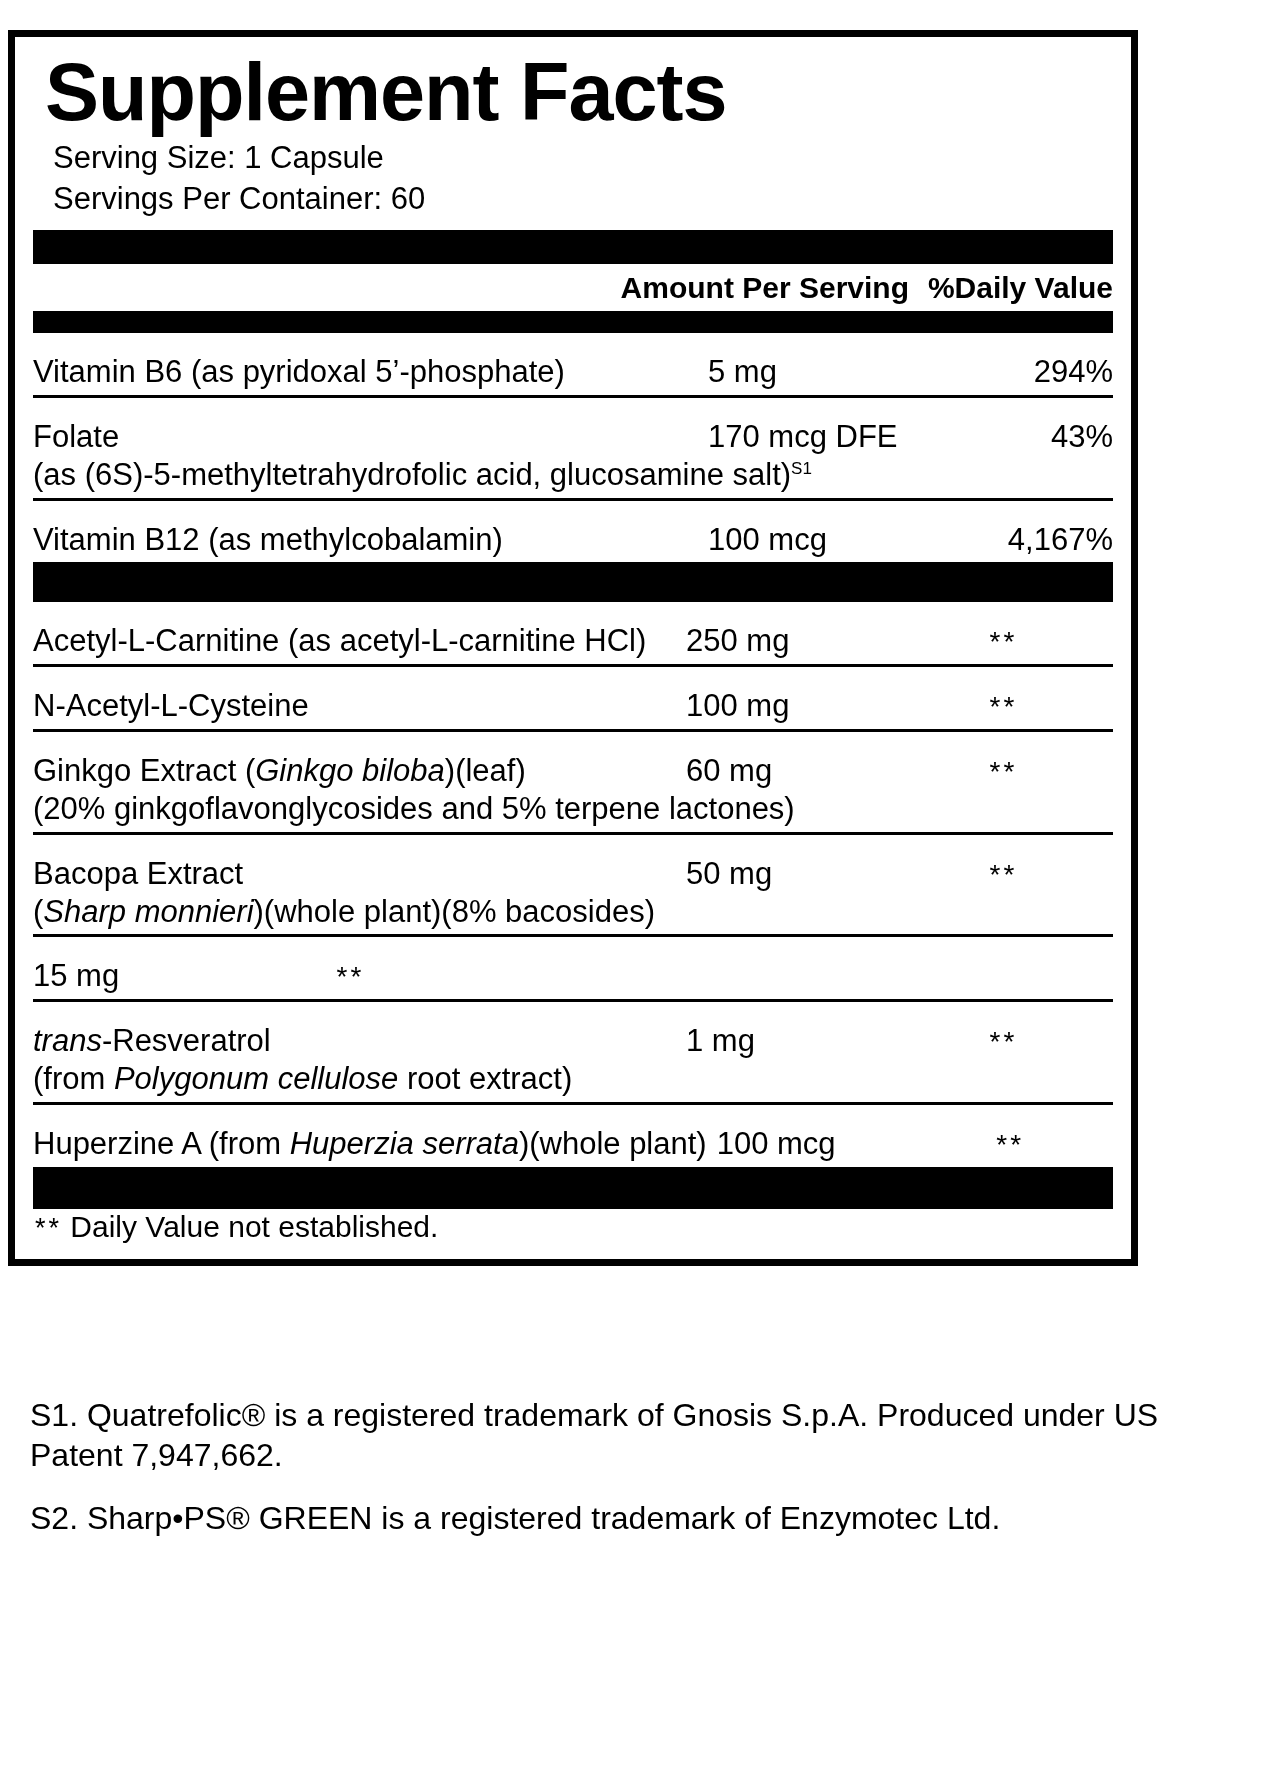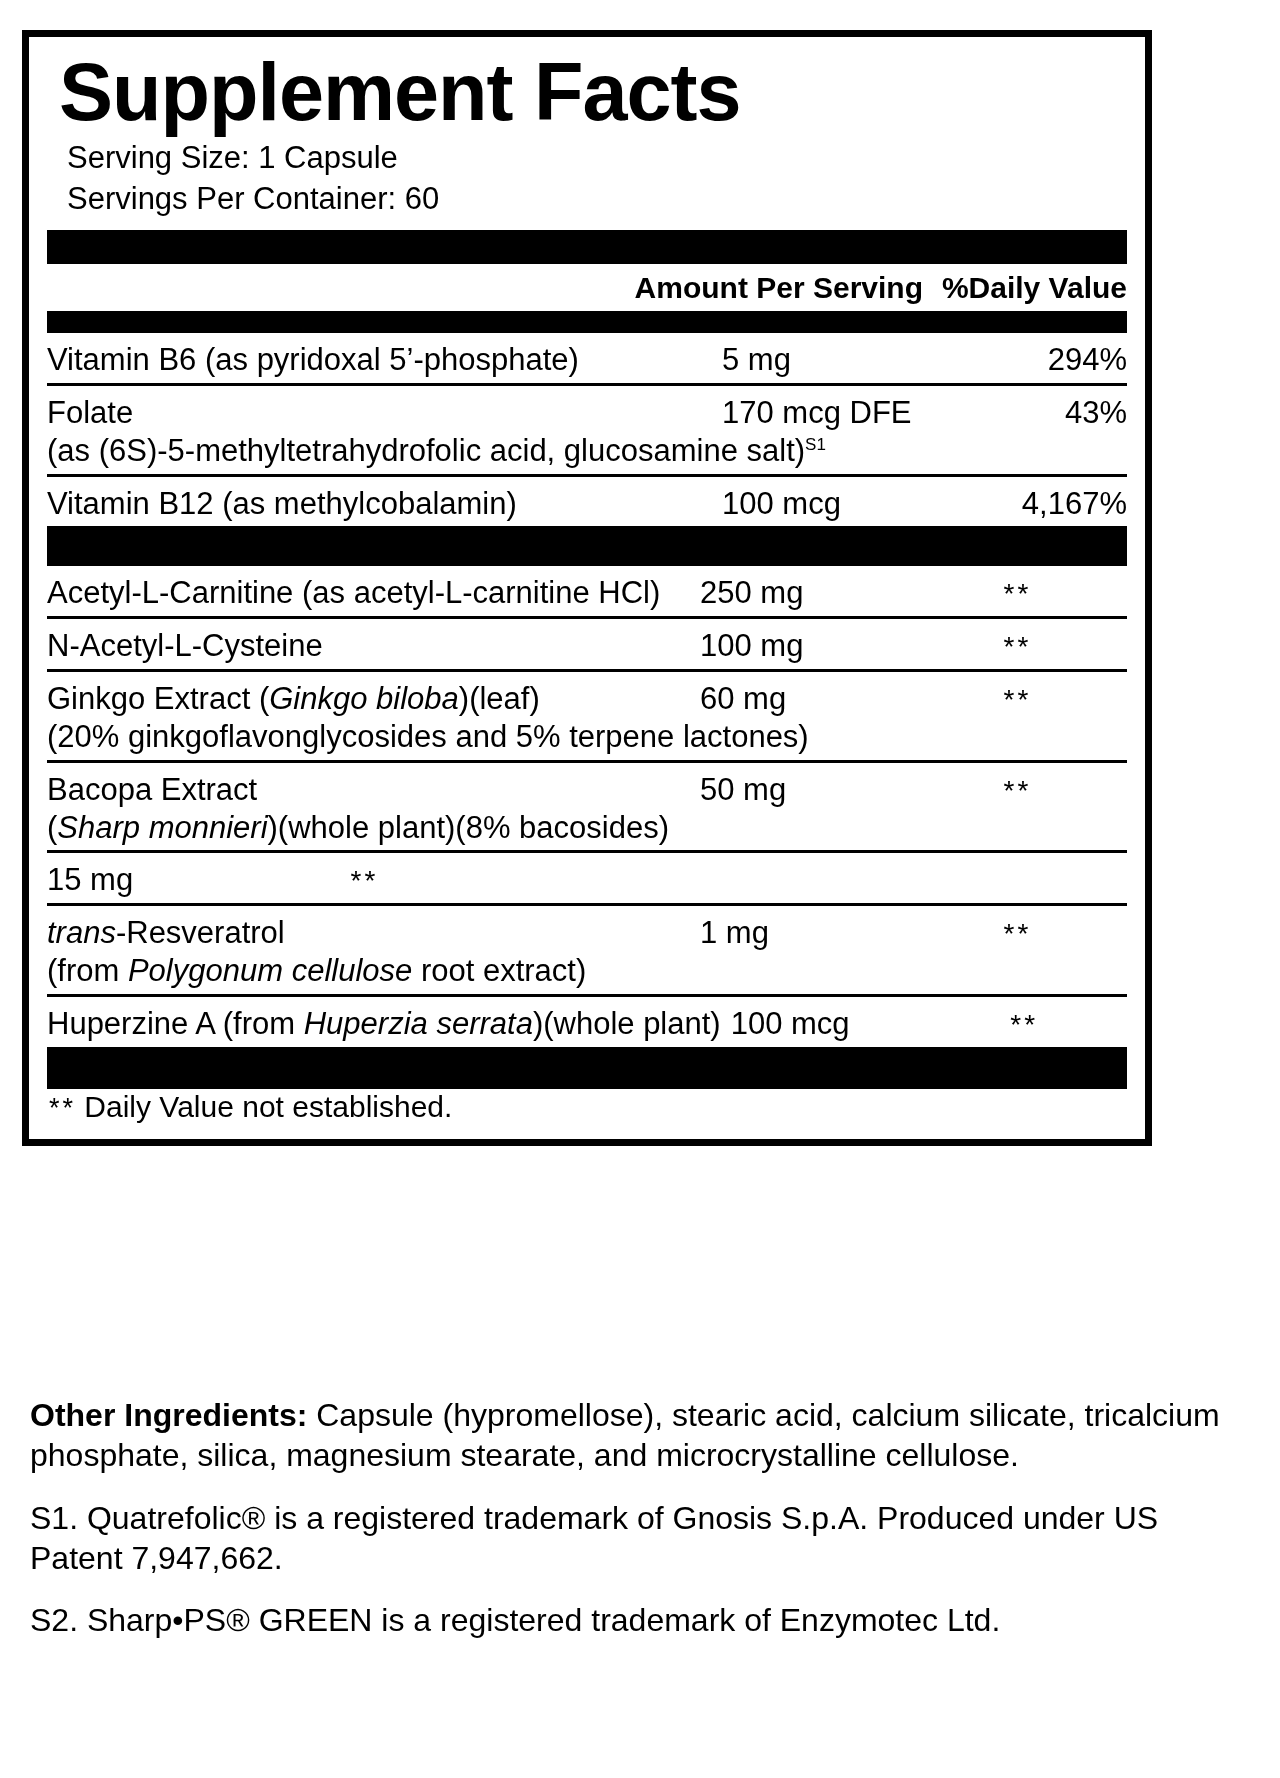--- a/index.html
+++ b/index.html
@@ -18,21 +18,21 @@
     position: relative;
     width: 1280px;
     height: 1778px;
     box-sizing: border-box;
     padding: 0;
   }
 
   
   .facts-panel {
     position: absolute;
-    left: 22px;
+    left: 8px;
     top: 30px;
     width: 1130px;
     box-sizing: border-box;
     border: 7px solid #000;
     padding: 14px 18px 10px 18px;
     background: #fff;
   }
 
   .title {
     font-size: 81px;
@@ -86,21 +86,21 @@
     width: 200px;
     text-align: right;
     white-space: nowrap;
     padding-left: 4px;
   }
 
   
   .rows { }
   .row {
     border-top: 3px solid #000;
-    padding: 8px 0 4px 0;
+    padding: 20px 0 4px 0;
     position: relative;
   }
   .row:first-child { border-top: none; }
   .row .line1 {
     display: flex;
     align-items: baseline;
     font-size: 31px;
     line-height: 1.22;
   }
   .row .nm {
@@ -272,18 +272,17 @@
 
     </div>
 
     <div class="bar-bottom"></div>
 
     <div class="footnote"><span class="st">**</span> <span>Daily Value not established.</span></div>
 
   </div>
 
   <div class="notes">
-    <div class="note"><b>Other Ingredients:</b><span> Capsule (hypromellose), stearic acid, calcium silicate, tricalcium phosphate, silica, magnesium stearate, and microcrystalline cellulose.</span></div>
     <div class="note">S1. Quatrefolic® is a registered trademark of Gnosis S.p.A. Produced under US Patent 7,947,662.</div>
     <div class="note">S2. Sharp•PS® GREEN is a registered trademark of Enzymotec Ltd.</div>
   </div>
 
 </div>
 
 </body></html>

